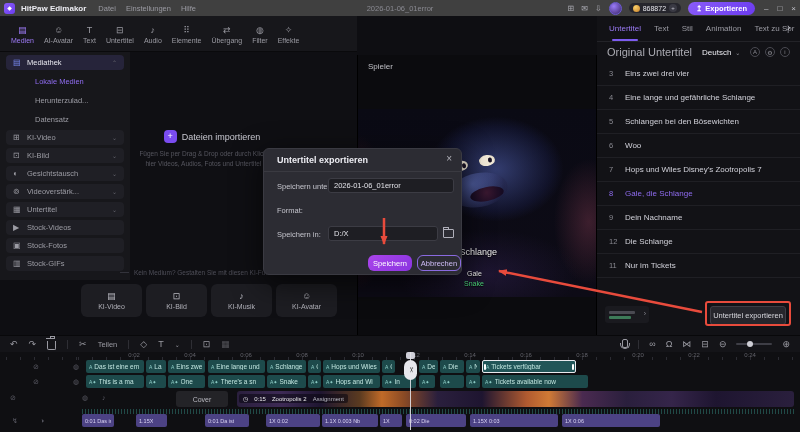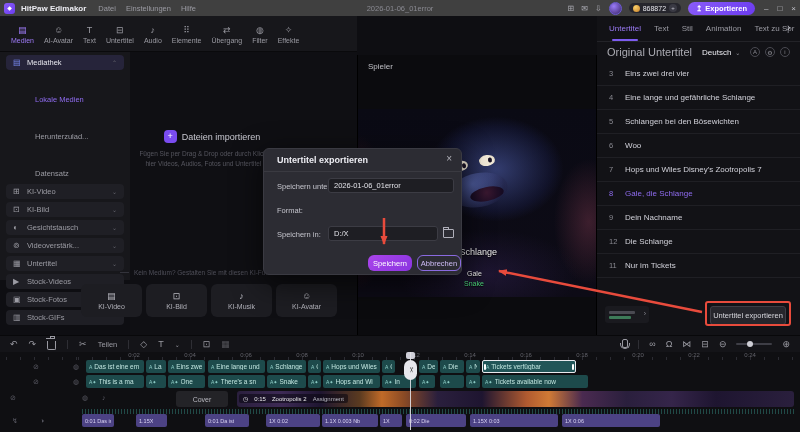--- a/index.html
+++ b/index.html
@@ -33,21 +33,21 @@
   .tb-item .ic{font-size:9px;line-height:10px;}
   .tb-item .lb{font-size:7px;white-space:nowrap;}
   .tb-item.active{color:#9e7bf8;}
   
   #sidebar{position:absolute;left:0;top:52px;width:130px;height:228px;background:#17171b;}
   .side-item{display:flex;align-items:center;font-size:7.5px;color:#9c9ca4;box-sizing:border-box;}
   .side-item.pill{height:15px;margin:3px 6px 0;background:#1f1f25;border-radius:4px;padding:0 7px;gap:5px;}
   .side-item.lib{background:#26243a;}
   .side-item.lib .side-label{color:#e6e6ee;}
   .side-item.lib .side-icon{color:#7a8cf8;}
-  .side-item.plain{height:16px;margin:21px 6px 0;padding:0 7px 0 20px;}
+  .side-item.plain{height:16px;margin:3px 6px 0;padding:0 7px 0 20px;}
   .side-item.active-sub .side-label{color:#8f6cf0;}
   .side-icon{font-size:8px;width:9px;flex:0 0 auto;}
   .side-caret{margin-left:auto;font-size:6px;color:#66666e;}
   .side-label{white-space:nowrap;overflow:hidden;}
   
   #media{position:absolute;left:130px;top:52px;width:227px;height:283px;background:#0f0f13;}
   #import-wrap{position:absolute;left:80px;top:130px;width:264px;text-align:center;z-index:1;}
   .import-title{display:flex;align-items:center;justify-content:center;gap:5px;font-size:9px;color:#c8c8d0;}
   .plus-badge{width:13px;height:13px;border-radius:4px;background:#7a4cf0;color:#fff;font-size:9px;line-height:13px;}
   .hint{font-size:6.5px;color:#56565f;margin-top:6px;line-height:9px;}

